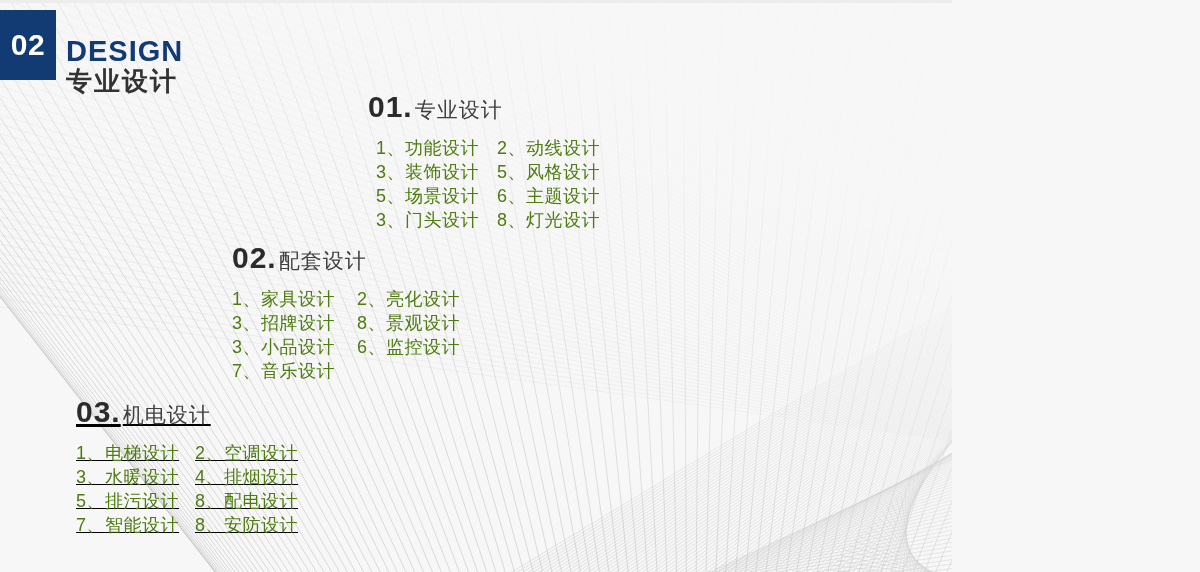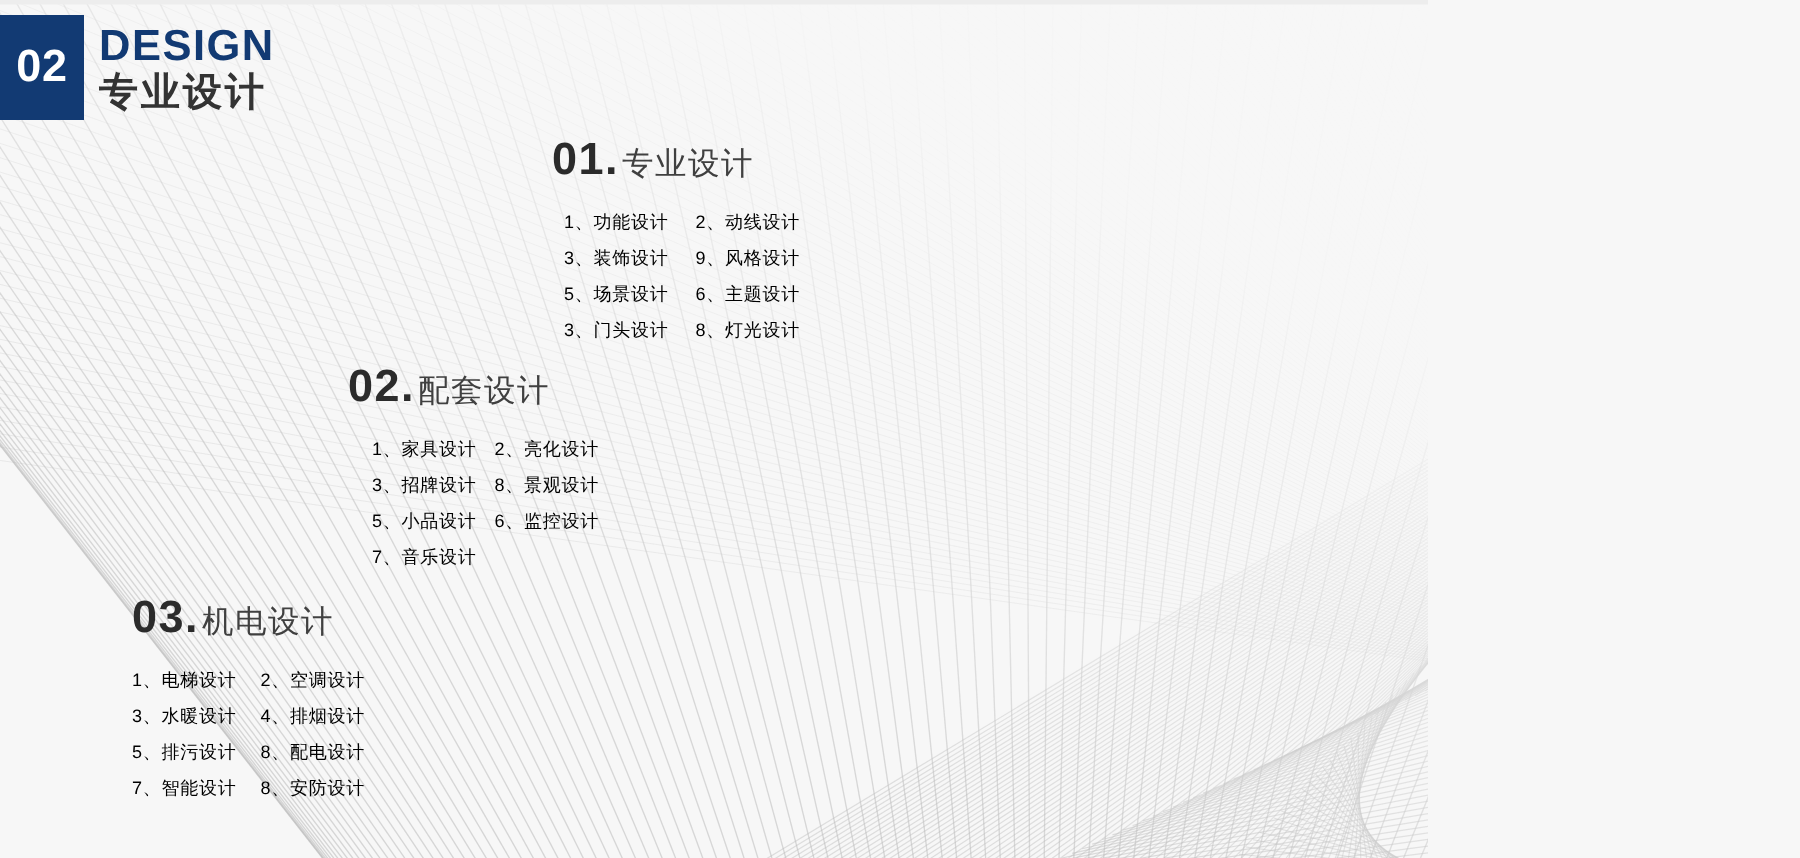--- a/index.html
+++ b/index.html
@@ -77,38 +77,39 @@
   #header-text {
     margin-left: 10px;
     padding-top: 6px;
   }
   #header-title-en {
     color: #123a73;
     font-size: 29px;
     font-weight: bold;
     letter-spacing: 1px;
     line-height: 1.05;
+    margin-top: 20px;
   }
   #header-title-cn {
     color: #333333;
     font-size: 26px;
     font-weight: bold;
     letter-spacing: 2px;
     line-height: 1.15;
     margin-top: 1px;
   }
 
   
   .section {
     position: absolute;
     z-index: 10;
   }
   #section-1 { left: 368px; top: 92px; }
   #section-2 { left: 232px; top: 243px; }
-  #section-3 { left: 88px; top: 397px; }
+  #section-3 { left: 76px; top: 397px; text-decoration: underline; }
 
   .section-heading {
     display: flex;
     align-items: baseline;
     white-space: nowrap;
   }
   .section-number {
     color: #2b2b2b;
     font-size: 30px;
     font-weight: bold;
@@ -126,26 +127,26 @@
 
   .section-items {
     margin-top: 17px;
     display: grid;
     grid-template-columns: auto auto;
     justify-content: start;
     row-gap: 6px;
     column-gap: 18px;
   }
   #section-1 .section-items { margin-left: 8px; }
-  #section-2 .section-items { margin-left: 16px; column-gap: 12px; }
+  #section-2 .section-items { margin-left: 0px; column-gap: 22px; }
   #section-3 .section-items { margin-left: 0px; column-gap: 16px; }
 
   .section-item {
-    color: #000000;
-    font-size: 12px;
+    color: #4d7c0f;
+    font-size: 18px;
     letter-spacing: 0.5px;
     line-height: 18px;
     white-space: nowrap;
   }
 </style>
 </head>
 <body>
 
 <div id="slide">
 
@@ -766,39 +767,39 @@
 
   <div class="section" id="section-1">
     <div class="section-heading">
       <span class="section-number">01.</span>
       <span class="section-name">专业设计</span>
     </div>
     <div class="section-items">
       <span class="section-item">1、功能设计</span>
       <span class="section-item">2、动线设计</span>
       <span class="section-item">3、装饰设计</span>
-      <span class="section-item">9、风格设计</span>
+      <span class="section-item">5、风格设计</span>
       <span class="section-item">5、场景设计</span>
       <span class="section-item">6、主题设计</span>
       <span class="section-item">3、门头设计</span>
       <span class="section-item">8、灯光设计</span>
     </div>
   </div>
 
   <div class="section" id="section-2">
     <div class="section-heading">
       <span class="section-number">02.</span>
       <span class="section-name">配套设计</span>
     </div>
     <div class="section-items">
       <span class="section-item">1、家具设计</span>
       <span class="section-item">2、亮化设计</span>
       <span class="section-item">3、招牌设计</span>
       <span class="section-item">8、景观设计</span>
-      <span class="section-item">5、小品设计</span>
+      <span class="section-item">3、小品设计</span>
       <span class="section-item">6、监控设计</span>
       <span class="section-item">7、音乐设计</span>
     </div>
   </div>
 
   <div class="section" id="section-3">
     <div class="section-heading">
       <span class="section-number">03.</span>
       <span class="section-name">机电设计</span>
     </div>

